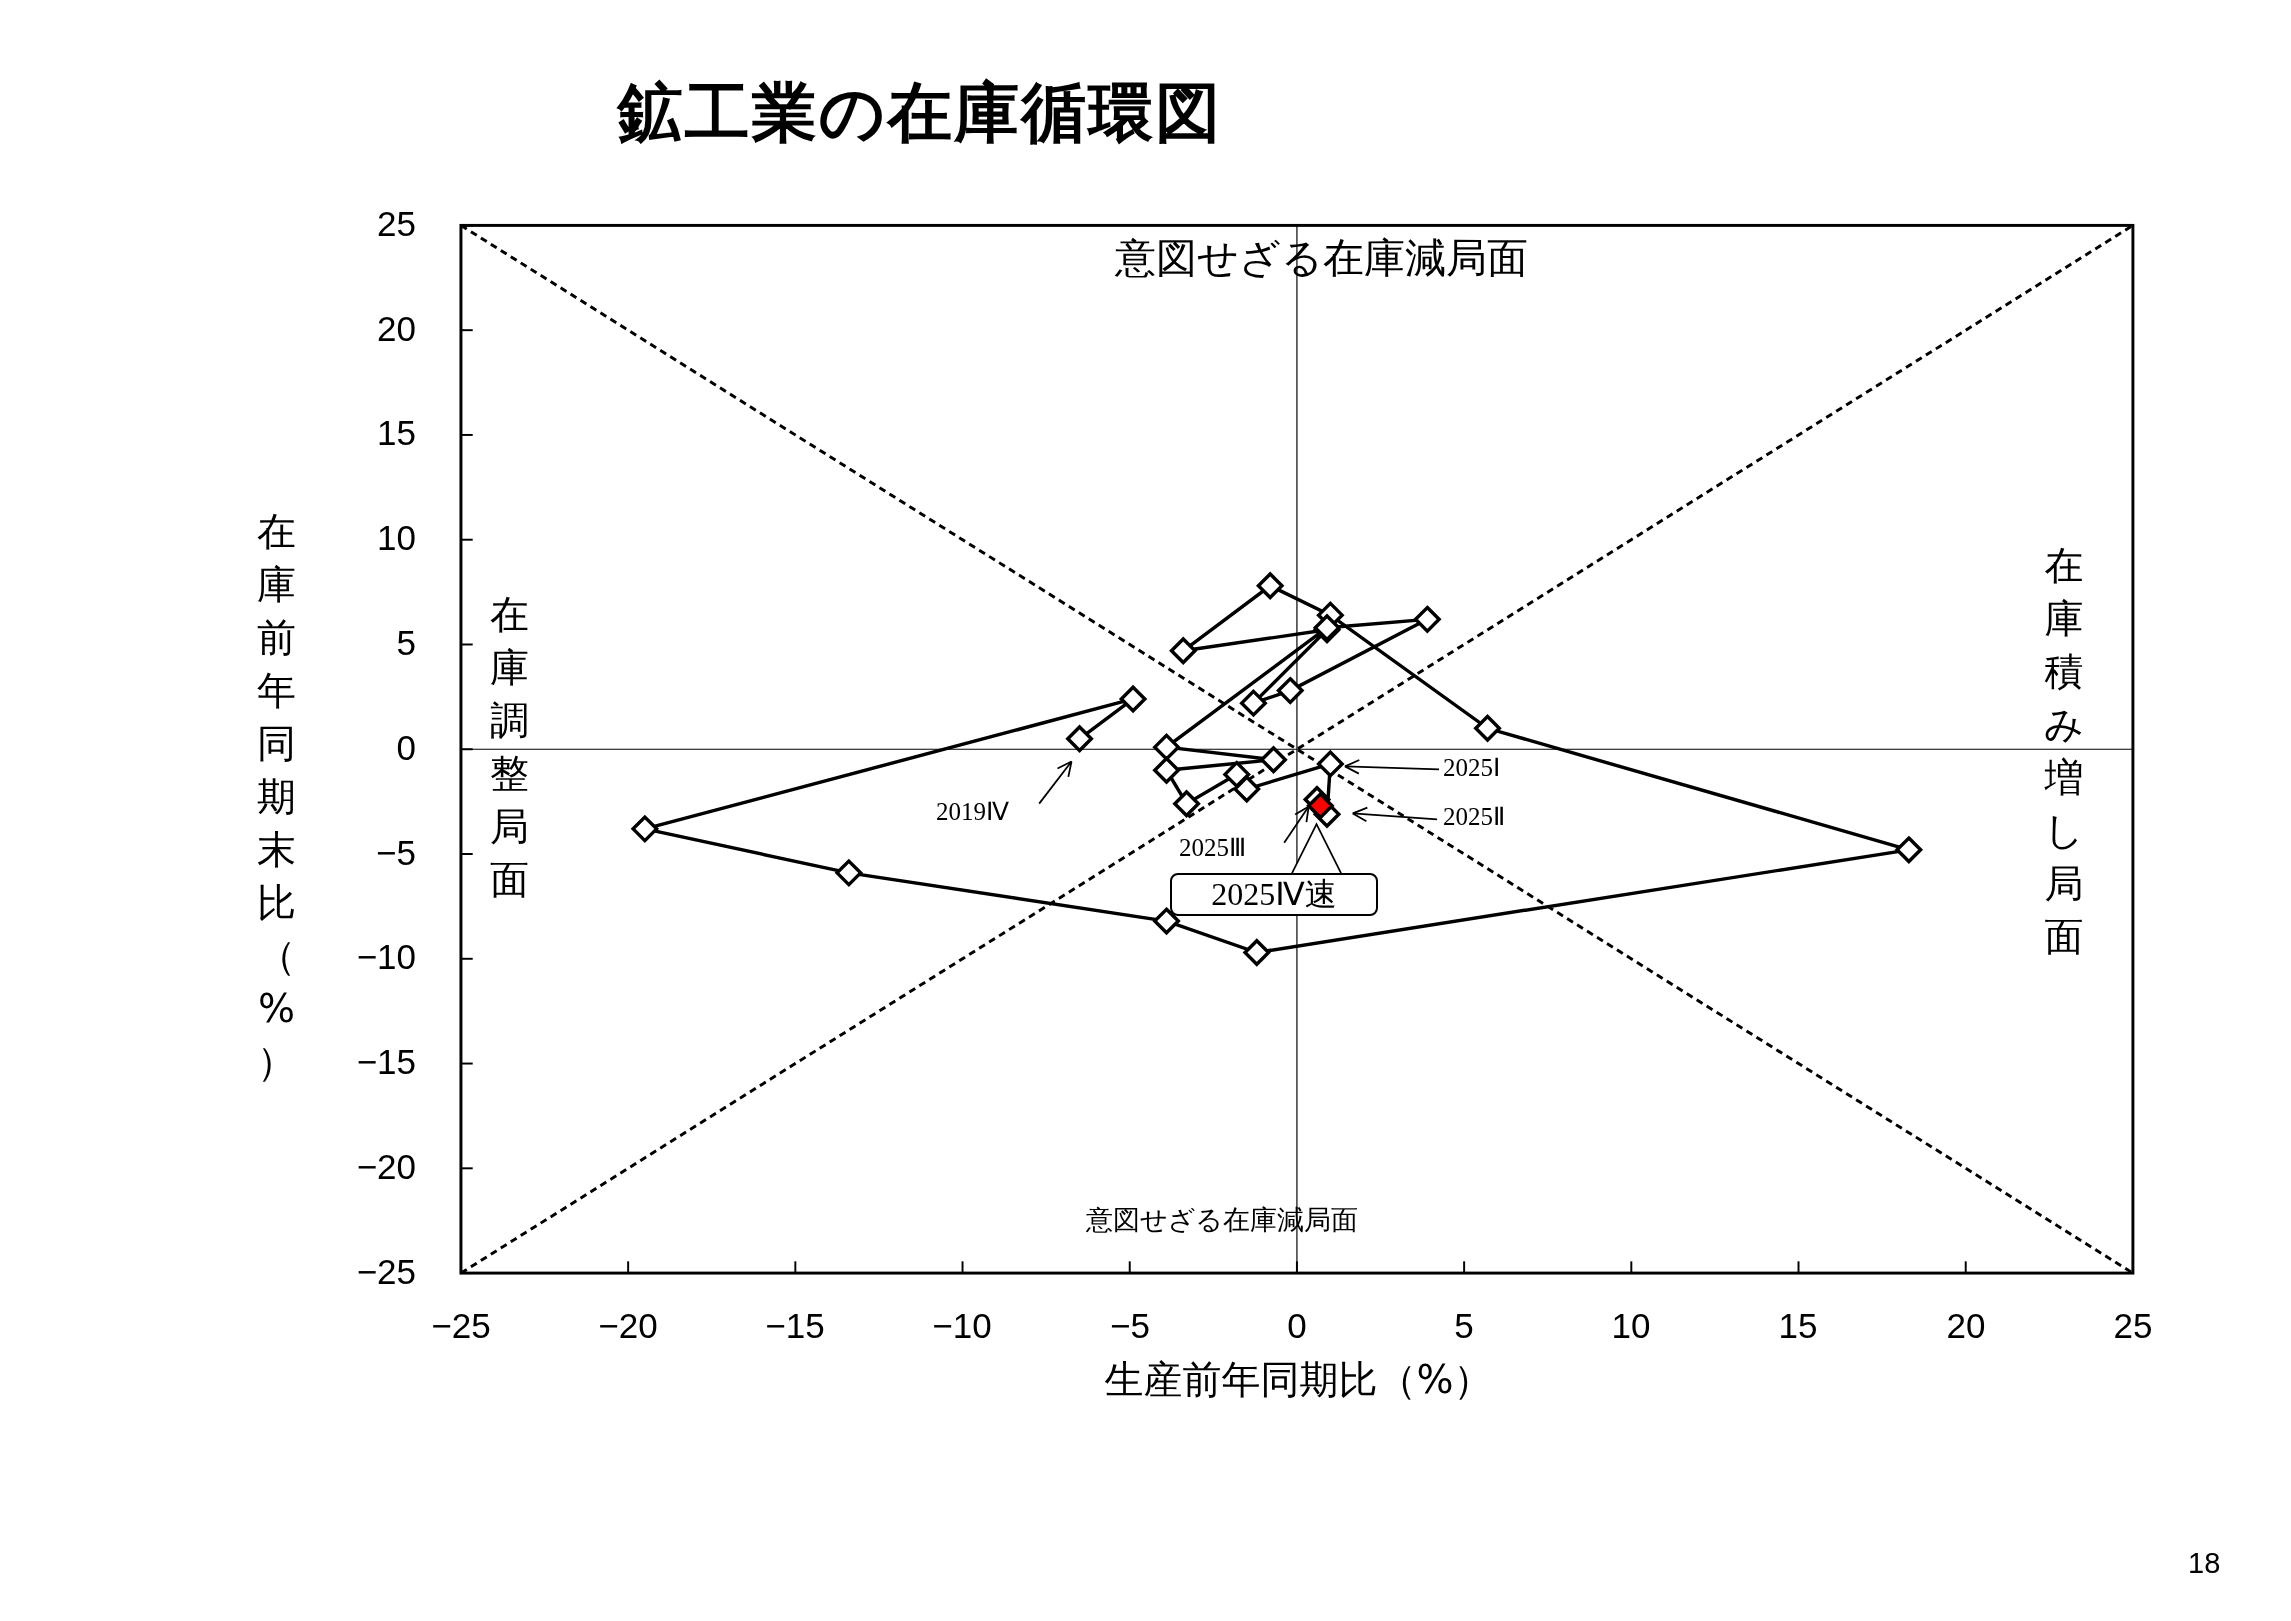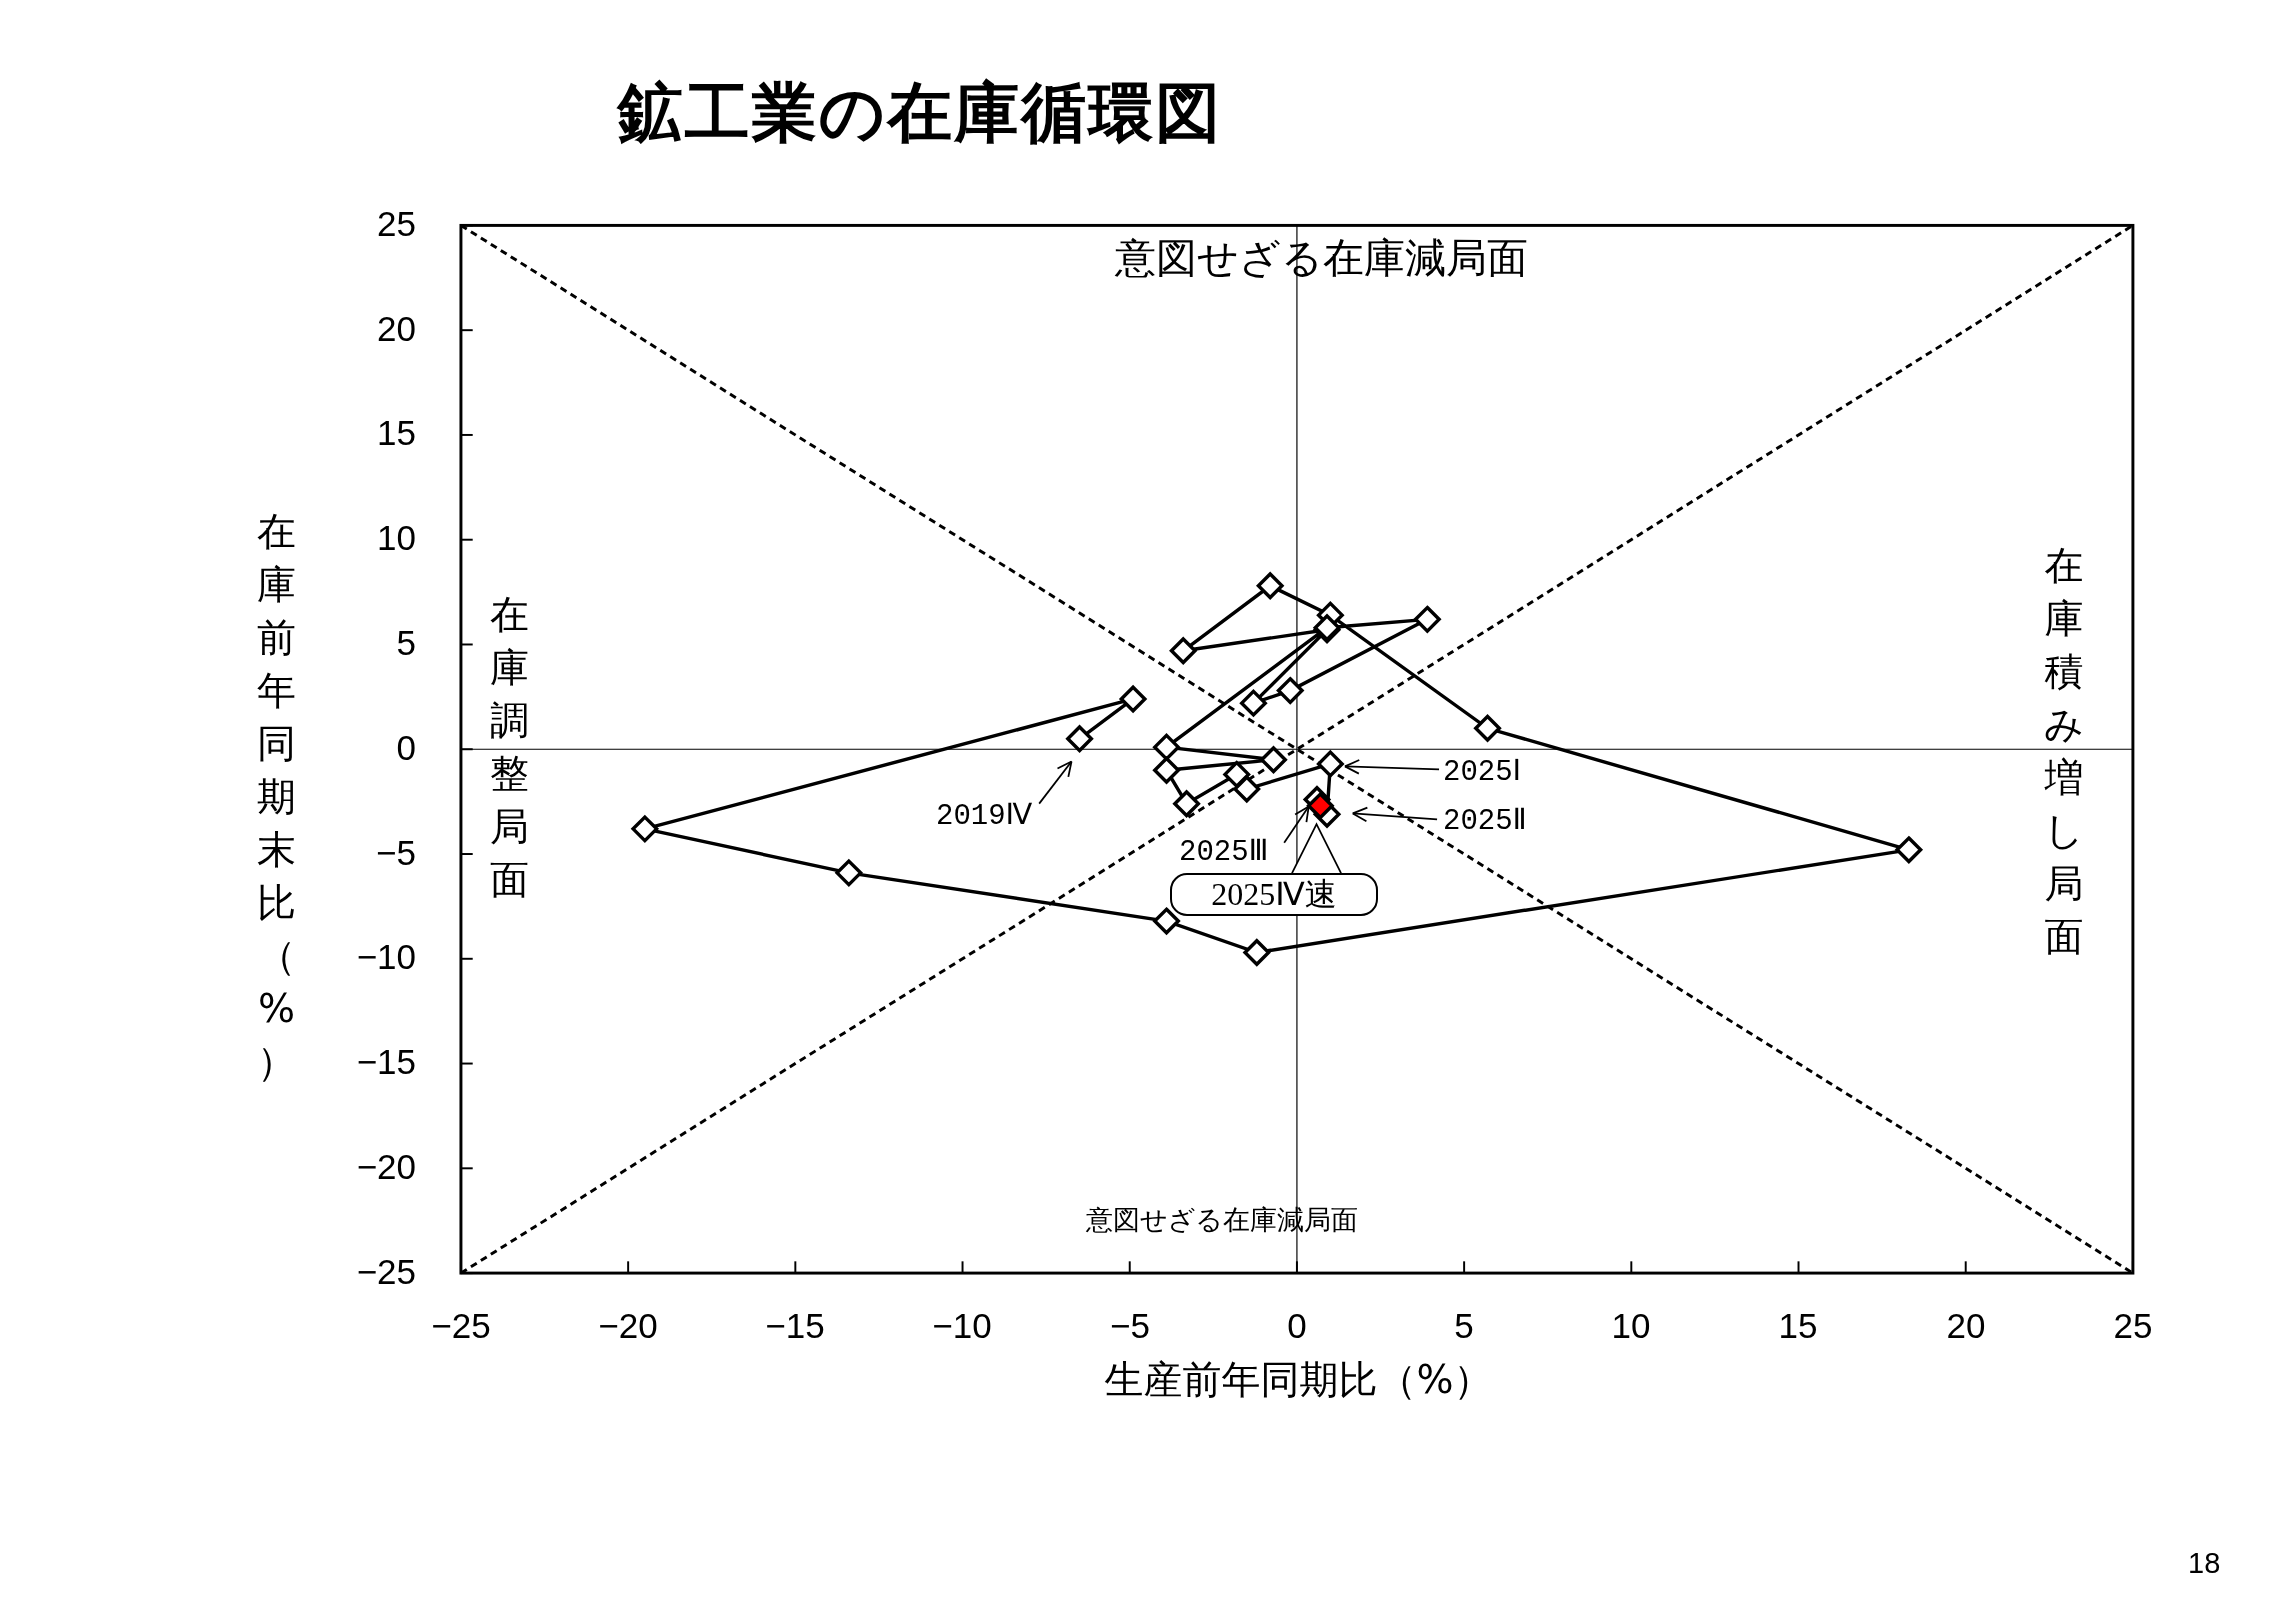--- a/index.html
+++ b/index.html
@@ -15,23 +15,23 @@
   .ylabel { left: 257px; top: 505px; font-size: 39px; line-height: 53px; }
   .qlabel-left { left: 490px; top: 588px; }
   .qlabel-right { left: 2044px; top: 539px; }
   .qlabel-top { position: absolute; left: 1115px; top: 231px; font-size: 41px; }
   .qlabel-bottom { position: absolute; left: 1086px; top: 1202px; font-size: 27px; }
   .xlabel { position: absolute; left: 0; width: 2597px; top: 1353px; text-align: center; font-size: 39px; }
   .tick-y { position: absolute; width: 127px; text-align: right; font-size: 35px;
             font-family: "Liberation Sans", sans-serif; }
   .tick-x { position: absolute; width: 98px; text-align: center; font-size: 35px;
             font-family: "Liberation Sans", sans-serif; }
-  .ann { position: absolute; font-family: Liberation Mono, monospace; font-size: 29px; white-space: nowrap; }
+  .ann { position: absolute; font-family: Liberation Serif, serif; font-size: 25px; white-space: nowrap; }
   .callout { position: absolute; left: 1170px; top: 873px; width: 204px; height: 39px;
-             border: 2px solid #000; border-radius: 17px; background: #fff;
+             border: 2px solid #000; border-radius: 8px; background: #fff;
              font-family: "Liberation Serif", serif; font-size: 32px; text-align: center; line-height: 39px; }
 </style>
 </head>
 <body>
 
 <div class="title">鉱工業の在庫循環図</div>
 
 <svg class="chart" width="2292" height="1621" xmlns="http://www.w3.org/2000/svg" viewBox="0 0 2338 1654">
   <g id="axes-layer">
       <rect x="470" y="230" width="1706" height="1069" fill="none" stroke="#000" stroke-width="3"></rect>

